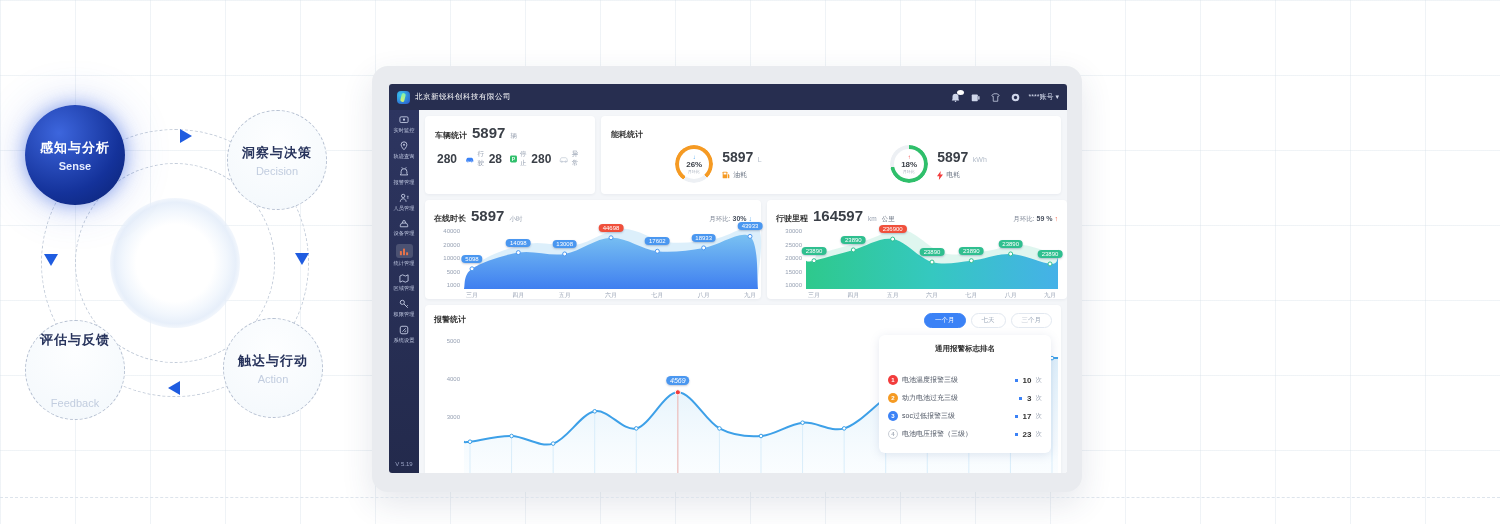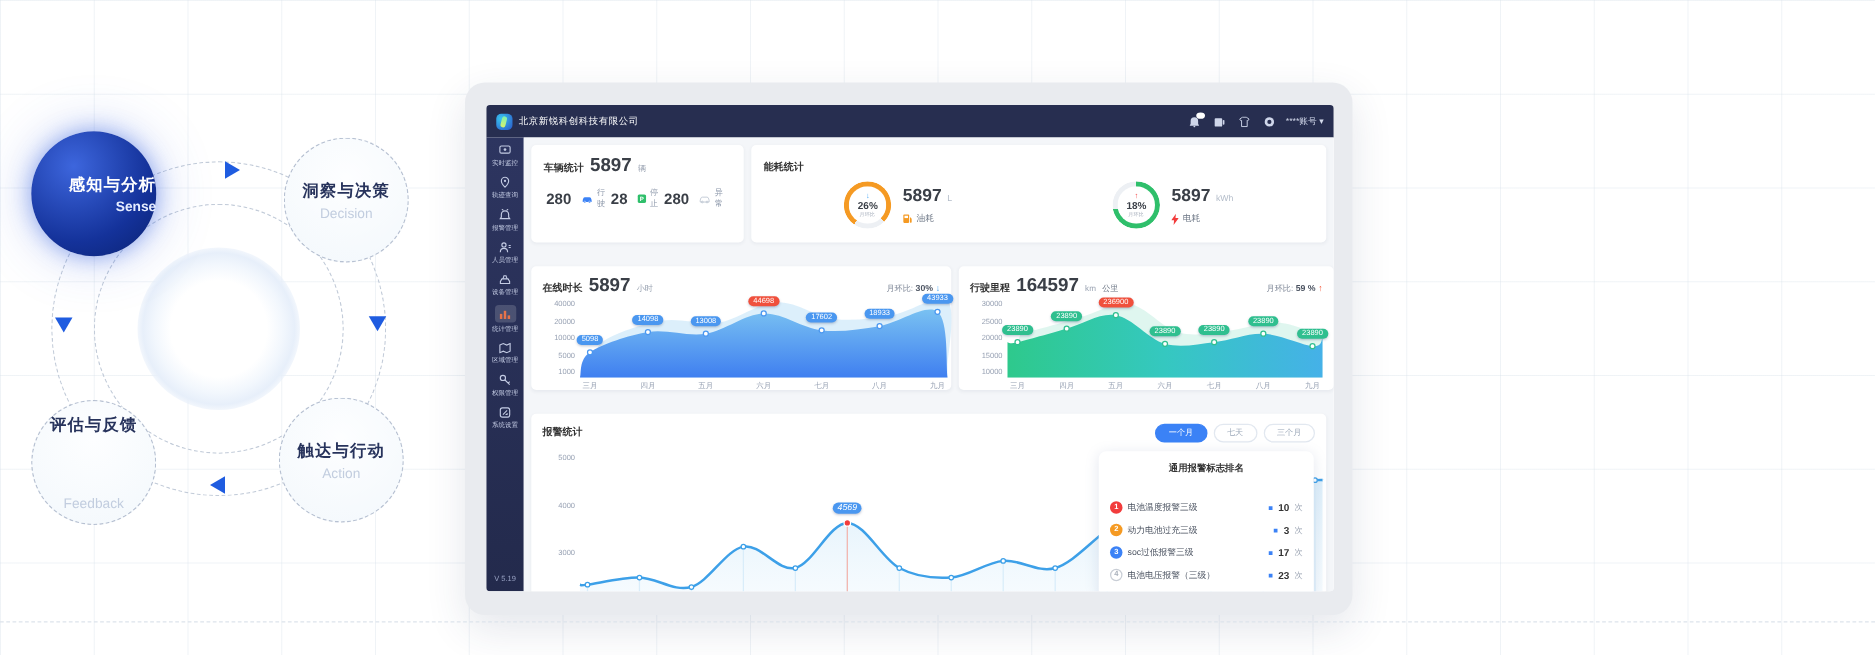--- a/index.html
+++ b/index.html
@@ -21,21 +21,21 @@
   .ring.r1{left:55px;top:68px;width:200px;height:200px;}
   .ring.r2{left:21px;top:34px;width:268px;height:268px;}
   .glow{position:absolute;left:90px;top:103px;width:130px;height:130px;border-radius:50%;
     background:radial-gradient(circle,#ffffff 42%,#f2f7fd 56%,#e7effa 66%,rgba(255,255,255,0) 76%);}
   .node{position:absolute;width:100px;height:100px;border-radius:50%;display:flex;flex-direction:column;
     align-items:center;justify-content:center;gap:3px;text-align:center;}
   .node .t{font-size:13px;font-weight:bold;color:#27335c;letter-spacing:1px;}
   .node .s{font-size:11px;color:#c2cddf;}
   .node.dashed{border:1.5px dashed #b7c1d2;background:radial-gradient(circle at 50% 32%,#fdfeff,#f3f8fc);}
   .node.sense{background:radial-gradient(circle at 34% 28%,#3d66dd,#14329a 62%,#0a2170);
-    box-shadow:0 0 18px rgba(64,105,225,.55),0 0 46px rgba(64,105,225,.28);align-items:flex-end;}
+    box-shadow:0 0 18px rgba(64,105,225,.55),0 0 46px rgba(64,105,225,.28);}
   .node.sense .t{color:#ffffff;}
   .node.sense .s{color:#e6edff;font-weight:bold;}
   .node.p1{left:5px;top:10px;}
   .node.p2{left:207px;top:15px;}
   .node.p3{left:5px;top:225px;gap:48px;}
   .node.p4{left:203px;top:223px;}
   .tri{position:absolute;width:0;height:0;border-style:solid;}
   .tri.right{border-width:7px 0 7px 12px;border-color:transparent transparent transparent #1f5ce0;left:160px;top:34px;}
   .tri.downR{border-width:12px 7px 0 7px;border-color:#1f5ce0 transparent transparent transparent;left:275px;top:158px;}
   .tri.downL{border-width:12px 7px 0 7px;border-color:#1f5ce0 transparent transparent transparent;left:24px;top:159px;}
@@ -65,21 +65,21 @@
   .bodyrow{flex:1;display:flex;min-height:0;}
   .side{width:30px;background:linear-gradient(180deg,#2d3560,#232a4c);display:flex;flex-direction:column;
     align-items:center;padding-top:6px;flex:none;}
   .sit{display:flex;flex-direction:column;align-items:center;gap:2px;margin-bottom:7px;cursor:pointer;}
   .sit .lb{font-size:5.5px;color:#c3cbe3;white-space:nowrap;transform:scale(.95);}
   .sit svg{display:block;}
   .sit.active .ibox{width:17px;height:14px;background:rgba(255,255,255,.16);border-radius:3px;
     display:flex;align-items:center;justify-content:center;}
   .ver{margin-top:auto;font-size:6px;color:#9aa3c4;padding-bottom:6px;}
 
-  .content{flex:1;background:#f4f6f9;padding:6px;display:flex;flex-direction:column;gap:19px;min-width:0;}
+  .content{flex:1;background:#f4f6f9;padding:6px;display:flex;flex-direction:column;gap:6px;min-width:0;}
   .card{background:#ffffff;border-radius:4px;box-shadow:0 1px 3px rgba(30,50,90,.06);}
   .row1{display:flex;gap:6px;height:78px;flex:none;}
   .row2{display:flex;gap:6px;height:99px;flex:none;}
   .row3{flex:none;height:200px;position:relative;}
 
   
   .vcard{width:170px;padding:8px 10px;flex:none;}
   .vhead{display:flex;align-items:baseline;gap:5px;}
   .ctitle{font-size:8px;font-weight:bold;color:#333;}
   .bigv{font-size:15px;font-weight:bold;color:#3a3f47;}

